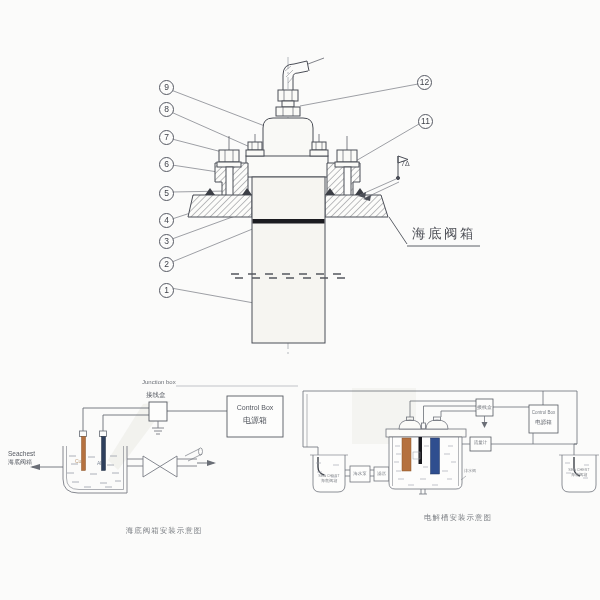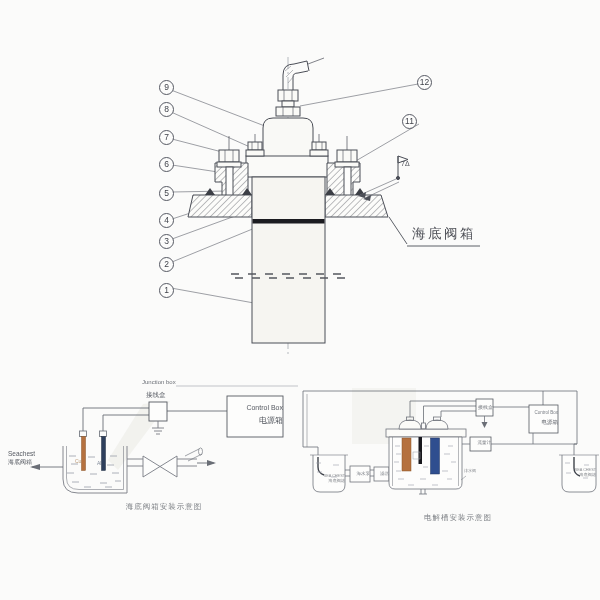--- a/index.html
+++ b/index.html
@@ -11,21 +11,21 @@
   #lineart{position:absolute;left:0;top:0;z-index:1}
   .t{position:absolute;z-index:3;color:#5a5e66;white-space:nowrap;line-height:1.15}
   .callout{
     position:absolute;z-index:4;width:13px;height:13px;border:1px solid #565963;
     border-radius:50%;background:#fcfcfb;color:#41444c;
     font-size:8.5px;line-height:13px;text-align:center;
   }
   .part-label{font-family:"DejaVu Serif","Liberation Serif",serif;font-size:13.5px;
     letter-spacing:2.5px;color:#4d4f56}
   .cap{letter-spacing:1px;color:#7d8085;font-size:7.5px;text-align:center}
-  .boxtext{text-align:right}
+  .boxtext{text-align:center}
 </style>
 </head>
 <body>
 
 <svg id="lineart" width="600" height="600" viewBox="0 0 600 600" xmlns="http://www.w3.org/2000/svg">
   <defs>
     <pattern id="hatch" width="4.5" height="4.5" patternTransform="rotate(45)" patternUnits="userSpaceOnUse">
       <rect width="4.5" height="4.5" fill="#fcfcfa"></rect>
       <line x1="0" y1="0" x2="0" y2="4.5" stroke="#5b5e66" stroke-width="0.8"></line>
     </pattern>
@@ -290,36 +290,36 @@
     <div class="callout" style="left: 159px; top: 283px;">1</div>
     <div class="callout" style="left: 159px; top: 257px;">2</div>
     <div class="callout" style="left: 159px; top: 234px;">3</div>
     <div class="callout" style="left: 159px; top: 213px;">4</div>
     <div class="callout" style="left: 159px; top: 186px;">5</div>
     <div class="callout" style="left: 159px; top: 157px;">6</div>
     <div class="callout" style="left: 159px; top: 130px;">7</div>
     <div class="callout" style="left: 159px; top: 102px;">8</div>
     <div class="callout" style="left: 159px; top: 80px;">9</div>
     <div class="callout" style="left: 417px; top: 75px;">12</div>
-    <div class="callout" style="left: 402px; top: 114px;">11</div>
+    <div class="callout" style="left: 418px; top: 114px;">11</div>
   </div>
 
 <div class="t" style="left:401px;top:160px;font-size:7px;color:#4b4e57">7Δ</div>
 
 <div class="t part-label" style="left:412px;top:226px">海底阀箱</div>
 
 <div class="t" style="left:142px;top:379px;font-size:6px;color:#6b6f76">Junction box</div>
 <div class="t" style="left:146px;top:391px;font-size:6.5px;color:#565a62">接线盒</div>
 <div class="t boxtext" style="left:227px;top:404px;width:56px;font-size:7px;color:#565a62">Control Box</div>
 <div class="t boxtext" style="left:227px;top:416px;width:56px;font-size:8px;color:#4d5158">电源箱</div>
 <div class="t" style="left:8px;top:450px;font-size:6.5px;color:#565a62">Seachest</div>
 <div class="t" style="left:8px;top:459px;font-size:6px;color:#565a62">海底阀箱</div>
 <div class="t" style="left:75px;top:459px;font-size:5px;color:#b08a62;opacity:.85">Cu</div>
 <div class="t" style="left:97px;top:461px;font-size:5px;color:#6b7688;opacity:.85">Al</div>
-<div class="t cap" style="left:118px;top:503px;width:92px">海底阀箱安装示意图</div>
+<div class="t cap" style="left:118px;top:527px;width:92px">海底阀箱安装示意图</div>
 
 <div class="t boxtext" style="left:476px;top:405px;width:17px;font-size:5px;color:#6b6f76">接线盒</div>
 <div class="t boxtext" style="left:529px;top:410px;width:29px;font-size:4.5px;color:#7a7e85">Control Box</div>
 <div class="t boxtext" style="left:529px;top:419px;width:29px;font-size:5.5px;color:#565a62">电源箱</div>
 <div class="t boxtext" style="left:470px;top:440px;width:21px;font-size:4.5px;color:#6b6f76">流量计</div>
 <div class="t boxtext" style="left:350px;top:471px;width:20px;font-size:4.5px;color:#7a7e85">海水泵</div>
 <div class="t boxtext" style="left:374px;top:471px;width:15px;font-size:4.5px;color:#7a7e85">滤器</div>
 <div class="t boxtext" style="left:313px;top:474px;width:32px;font-size:3.8px;color:#8a8d92">SEA CHEST</div>
 <div class="t boxtext" style="left:313px;top:479px;width:32px;font-size:4.2px;color:#8a8d92">海底阀箱</div>
 <div class="t boxtext" style="left:562px;top:468px;width:34px;font-size:3.8px;color:#8a8d92">SEA CHEST</div>

